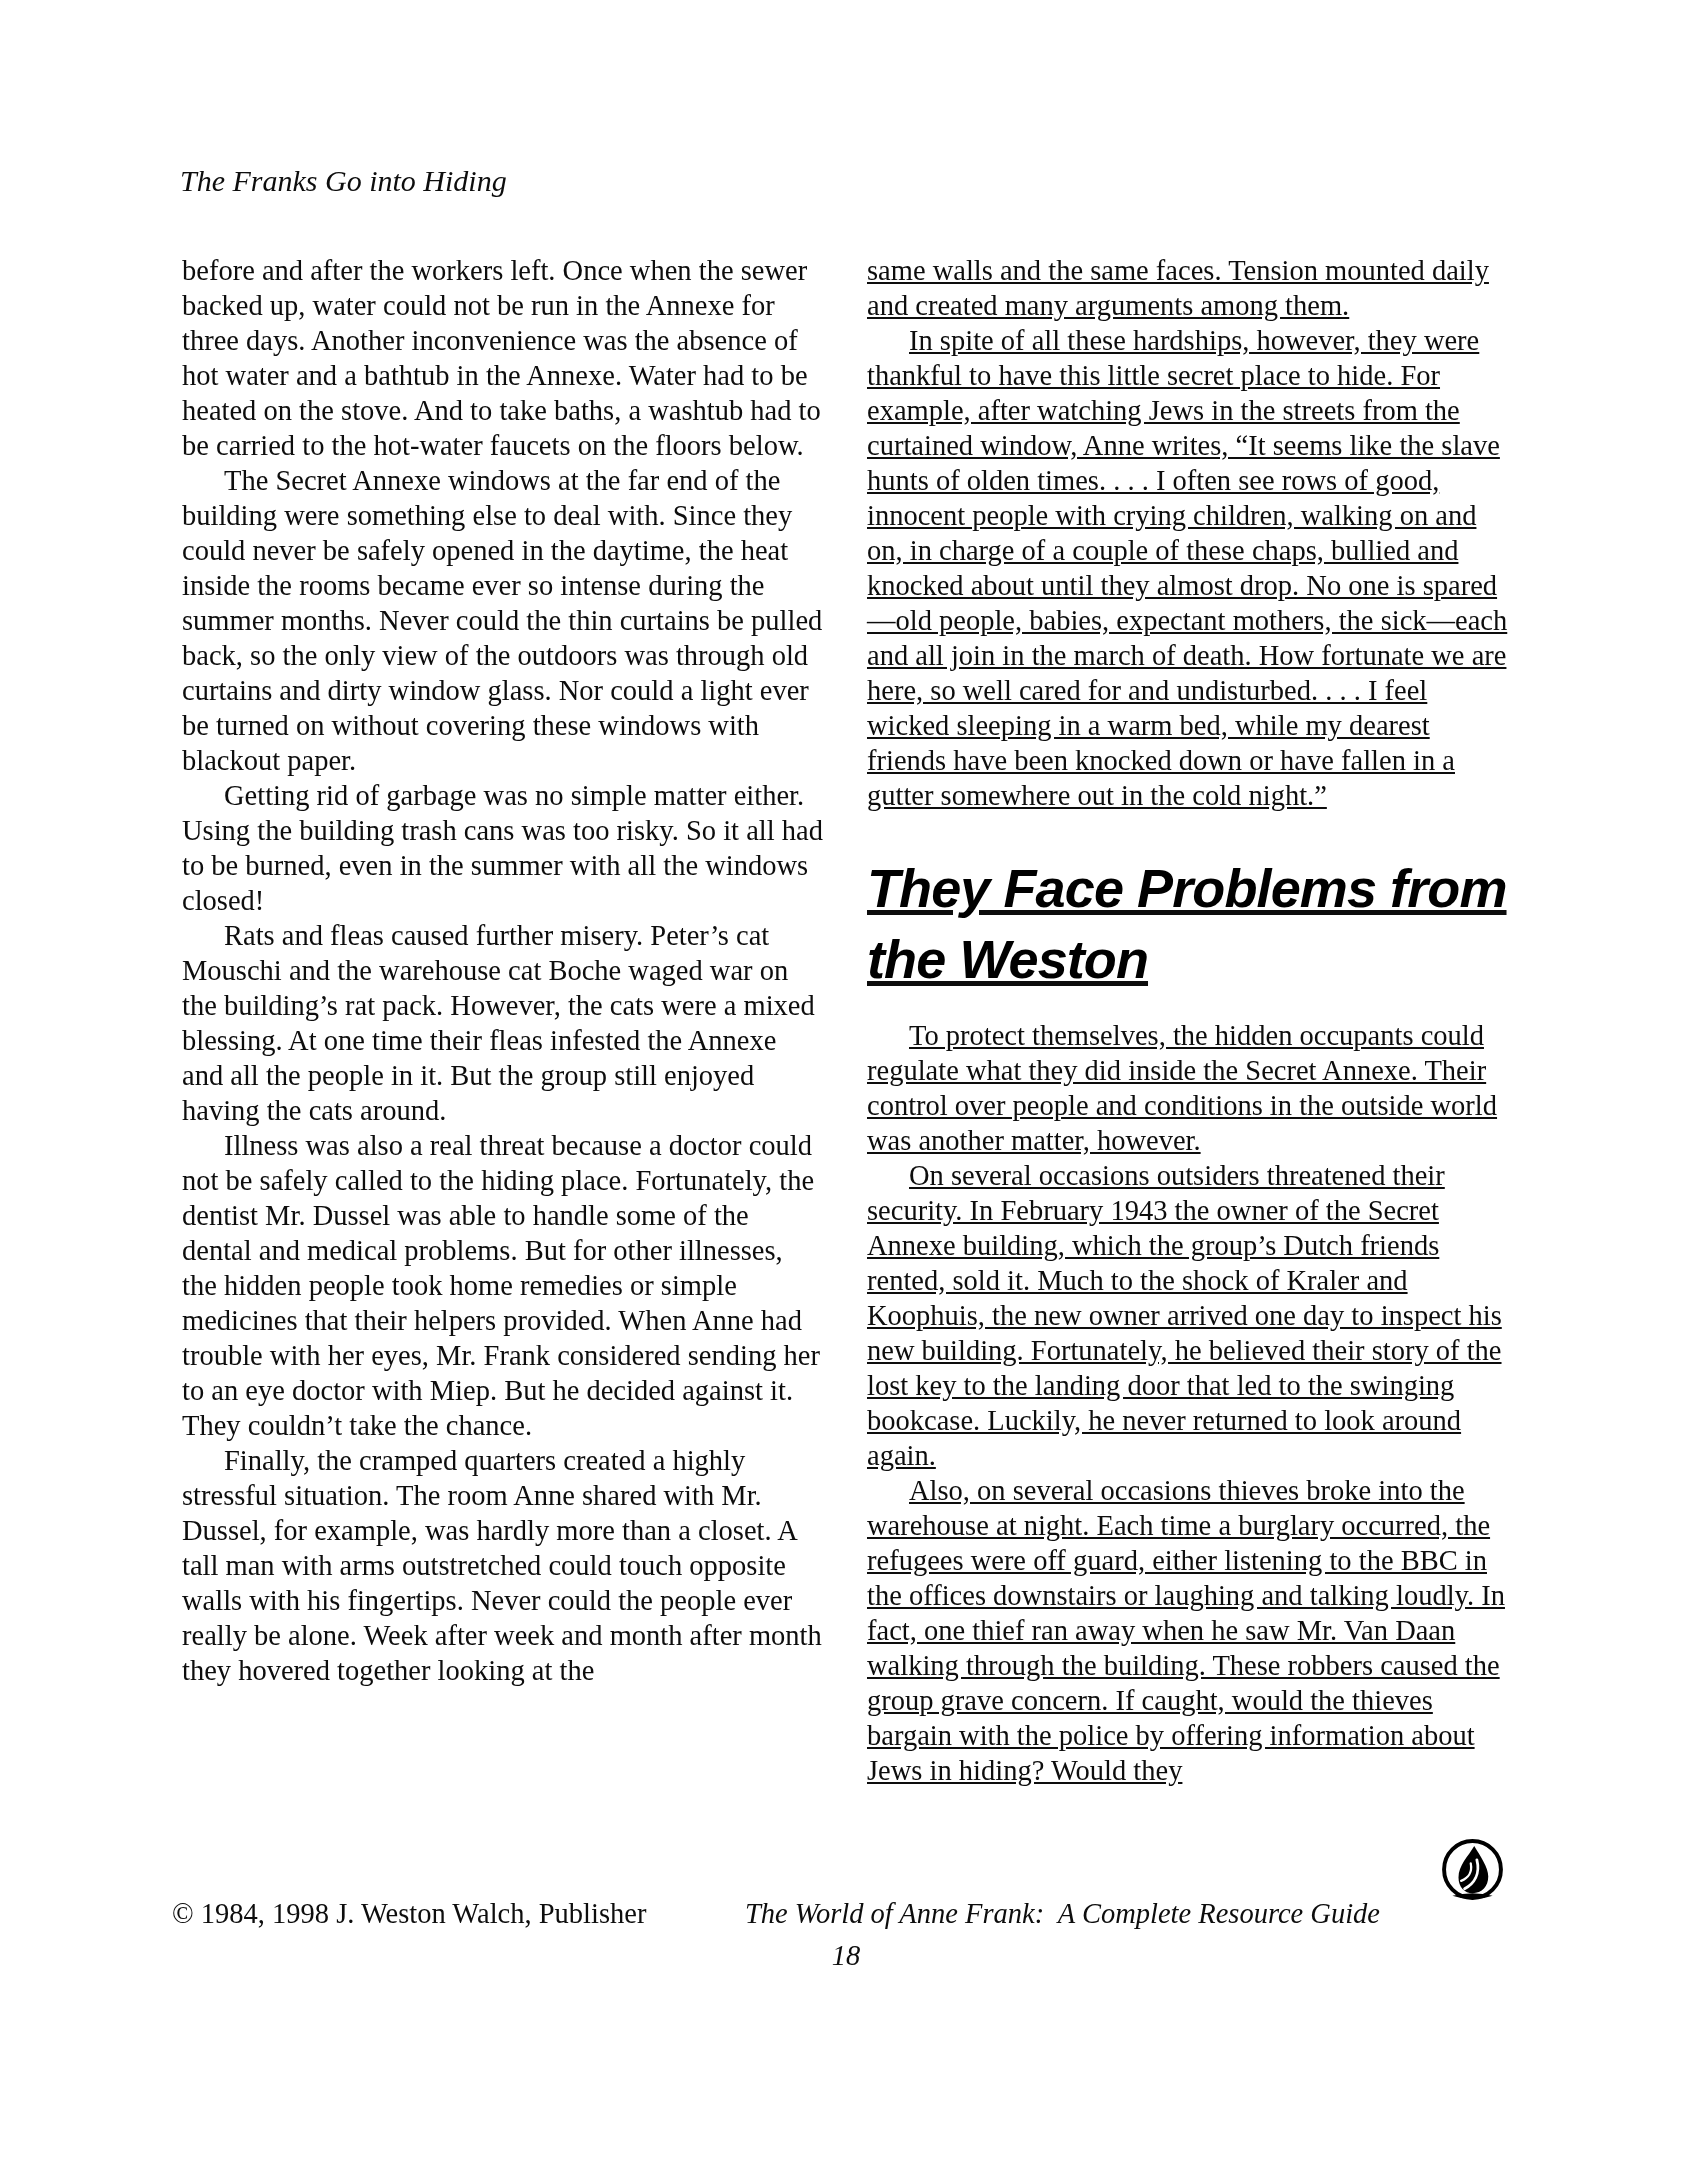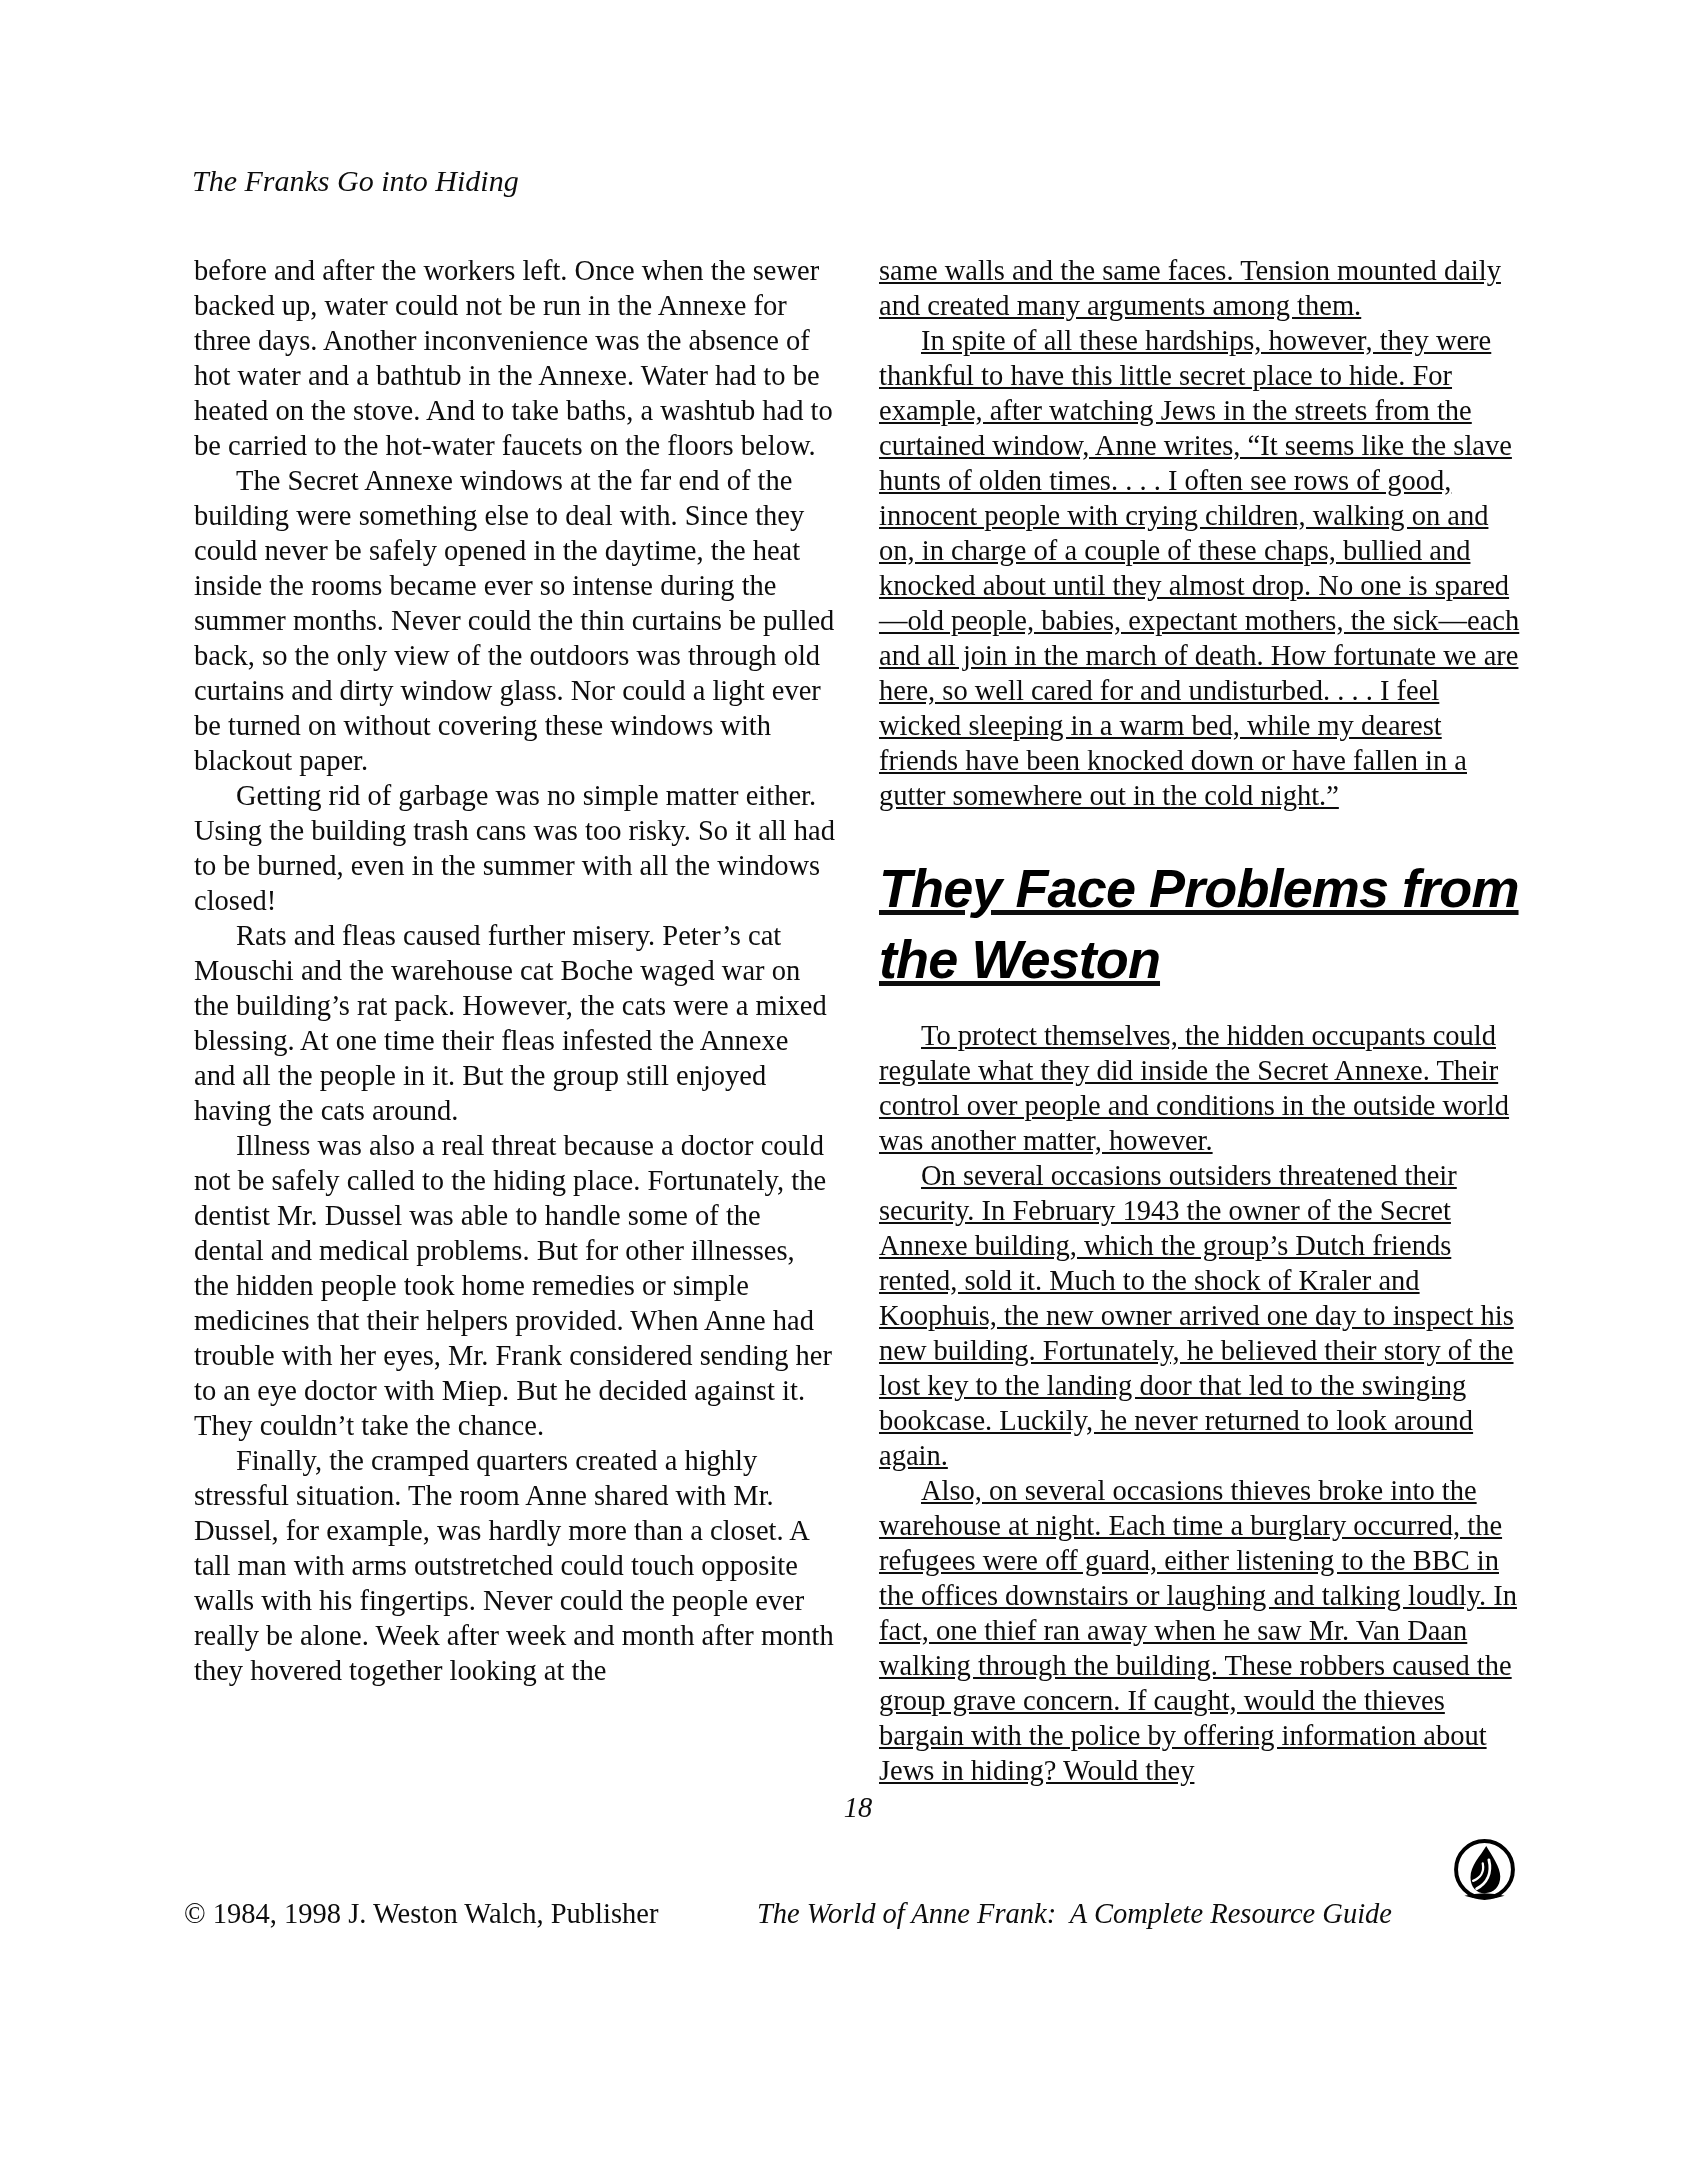--- a/index.html
+++ b/index.html
@@ -4,21 +4,20 @@
 <style>
   html, body { margin: 0; padding: 0; background: #ffffff; }
   .page {
     position: relative;
     width: 1550px;
     height: 2177px;
     background: #ffffff;
     font-family: "Liberation Serif", serif;
     color: #0d0d0d;
     overflow: hidden;
-    margin-left: 12px;
   }
   .header-title {
     position: absolute;
     left: 180px;
     top: 163px;
     font-style: italic;
     font-size: 30px;
     line-height: 35px;
     white-space: nowrap;
   }
@@ -46,21 +45,21 @@
   .footer-copyright {
     position: absolute;
     left: 172px;
     top: 1898px;
     font-size: 28.5px;
     white-space: nowrap;
   }
   .footer-page-number {
     position: absolute;
     left: 820px;
-    top: 1792px;
+    top: 1940px;
     width: 52px;
     text-align: center;
     font-size: 28.5px;
     font-style: italic;
   }
   .footer-book-title {
     position: absolute;
     right: 170px;
     top: 1898px;
     font-size: 28.5px;

